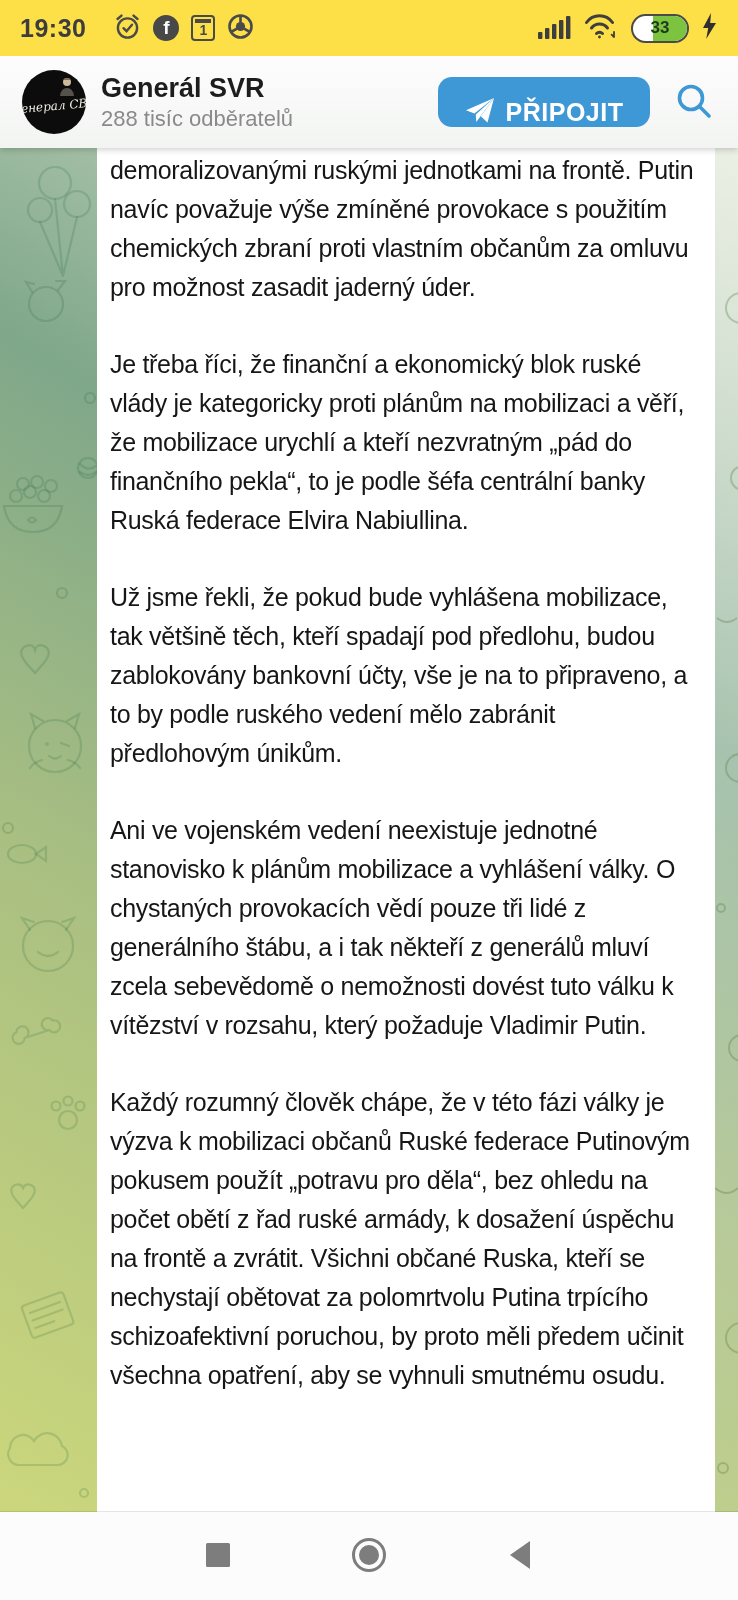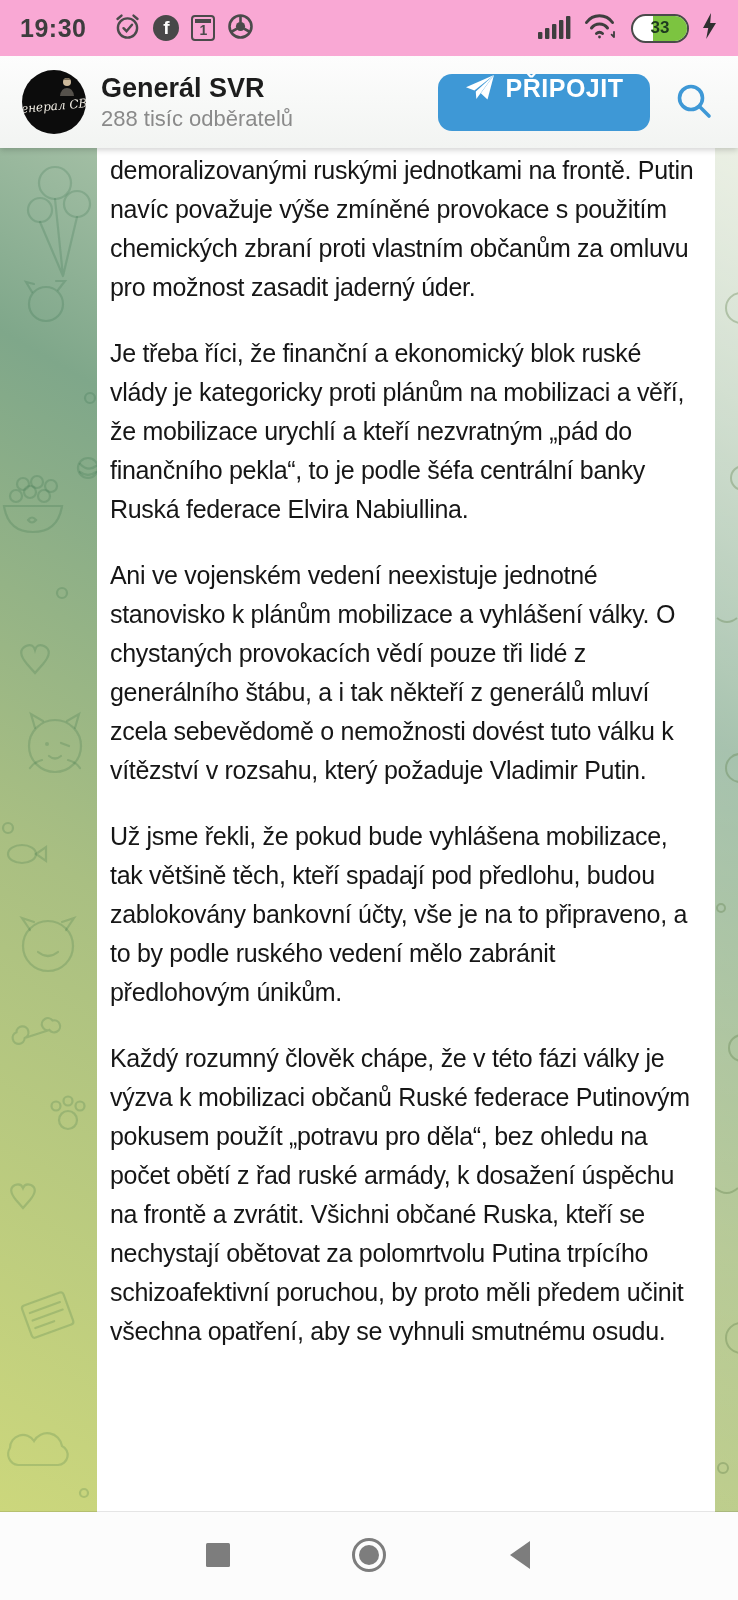--- a/index.html
+++ b/index.html
@@ -5,21 +5,21 @@
   * { margin:0; padding:0; box-sizing:border-box; }
   html,body { width:738px; height:1600px; }
   body {
     position:relative; overflow:hidden; background:#fff;
     font-family:"Liberation Sans", sans-serif;
   }
 
   
   .status-bar {
     position:absolute; top:0; left:0; width:738px; height:56px;
-    background:#f9a8d4; display:flex; align-items:center; padding:0 20px; z-index:6;
+    background:#fde047; display:flex; align-items:center; padding:0 20px; z-index:6;
   }
   .sb-time { font-size:25px; font-weight:bold; color:#3d3d3d; margin-right:16px; letter-spacing:0.5px; }
   .sb-left, .sb-right { display:flex; align-items:center; }
   .sb-left  { gap:12px; }
   .sb-right { margin-left:auto; gap:12px; }
   .fb-circle { width:26px; height:26px; border-radius:50%; background:#484848;
     color:#fcfdfc; font-weight:bold; font-size:19px; display:flex; align-items:center; justify-content:center; }
   .cal-box { width:24px; height:26px; border:2.5px solid #4a4a4a; border-radius:4px;
     display:flex; align-items:flex-end; justify-content:center; position:relative; }
   .cal-box::before { content:""; position:absolute; top:2px; left:2px; right:2px; height:4px; background:#4a4a4a; }
@@ -38,40 +38,40 @@
     display:flex; align-items:center; padding:0 24px 0 22px; z-index:5;
   }
   .avatar { width:64px; height:64px; border-radius:50%; background:#0c0c0c; flex:none;
     display:flex; align-items:center; justify-content:center; position:relative; overflow:hidden; }
   .avatar-text { color:#f1ede4; font-family:"DejaVu Serif", serif; font-style:italic;
     font-size:12px; white-space:nowrap; transform:rotate(-5deg); margin-top:8px; }
   .avatar-figure { position:absolute; top:7px; right:11px; }
   .header-info { margin-left:15px; min-width:0; }
   .channel-title { font-size:27px; font-weight:bold; color:#1d1d1d; line-height:31px; }
   .channel-subs  { font-size:22px; color:#8a8a8a; line-height:26px; margin-top:2px; }
-  .join-btn { margin-left:auto; width:212px; height:57px; border:none; border-radius:14px;
-    background:#3e98d6; color:#fff; display:flex; align-items:flex-start; justify-content:center;
+  .join-btn { margin-left:auto; width:212px; height:50px; border:none; border-radius:14px;
+    background:#3e98d6; color:#fff; display:flex; align-items:flex-end; justify-content:center;
     gap:11px; cursor:pointer; flex:none; }
   .join-label { font-size:25px; font-weight:bold; letter-spacing:0.5px; }
   .search-btn { margin-left:24px; background:none; border:none; cursor:pointer; display:flex; }
 
   
   .content {
     position:absolute; top:148px; left:0; width:738px; height:1364px; overflow:hidden;
     background:linear-gradient(30deg, #ccd77c 0%, #a9bf82 38%, #7fa78a 66%, #d9e2cc 100%);
   }
   .doodles { position:absolute; top:0; }
   .doodles-left { left:0; }
   .right-strip { position:absolute; right:0; top:0; width:23px; height:100%;
     background:linear-gradient(rgba(255,255,255,0.48), rgba(255,255,255,0.10)); }
   .panel {
     position:absolute; left:97px; top:0; width:618px; height:1364px; background:#ffffff;
     padding:3px 15px 0 13px; overflow:hidden;
   }
-  .panel p { font-size:25px; line-height:39px; letter-spacing:-0.3px; color:#161616; margin:27px 0; }
+  .panel p { font-size:25px; line-height:39px; letter-spacing:-0.3px; color:#161616; margin:38px 0; }
   .panel p:first-child { margin-top:0; }
 
   
   .nav-bar {
     position:absolute; bottom:0; left:0; width:738px; height:88px; background:#fcfcfc;
     box-shadow:0 -1px 0 rgba(0,0,0,0.10);
     display:flex; align-items:center; justify-content:center; gap:120px; z-index:6;
   }
   .nav-btn { background:none; border:none; display:flex; cursor:pointer; }
 </style>
@@ -229,22 +229,22 @@
       <path d="M0 1040 q12 10 23 0"></path>
         <circle cx="26" cy="1190" r="15"></circle>
       <circle cx="8" cy="1320" r="5"></circle>
     </svg>
   </div>
 
   <div class="panel">
     <div>
         <p>demoralizovanými ruskými jednotkami na frontě. Putin navíc považuje výše zmíněné provokace s použitím chemických zbraní proti vlastním občanům za omluvu pro možnost zasadit jaderný úder.</p>
         <p>Je třeba říci, že finanční a ekonomický blok ruské vlády je kategoricky proti plánům na mobilizaci a věří, že mobilizace urychlí a kteří nezvratným „pád do finančního pekla“, to je podle šéfa centrální banky Ruská federace Elvira Nabiullina.</p>
+        <p>Už jsme řekli, že pokud bude vyhlášena mobilizace, tak většině těch, kteří spadají pod předlohu, budou zablokovány bankovní účty, vše je na to připraveno, a to by podle ruského vedení mělo zabránit předlohovým únikům.</p>
         <p>Ani ve vojenském vedení neexistuje jednotné stanovisko k plánům mobilizace a vyhlášení války. O chystaných provokacích vědí pouze tři lidé z generálního štábu, a i tak někteří z generálů mluví zcela sebevědomě o nemožnosti dovést tuto válku k vítězství v rozsahu, který požaduje Vladimir Putin.</p>
-        <p>Už jsme řekli, že pokud bude vyhlášena mobilizace, tak většině těch, kteří spadají pod předlohu, budou zablokovány bankovní účty, vše je na to připraveno, a to by podle ruského vedení mělo zabránit předlohovým únikům.</p>
         <p>Každý rozumný člověk chápe, že v této fázi války je výzva k mobilizaci občanů Ruské federace Putinovým pokusem použít „potravu pro děla“, bez ohledu na počet obětí z řad ruské armády, k dosažení úspěchu na frontě a zvrátit. Všichni občané Ruska, kteří se nechystají obětovat za polomrtvolu Putina trpícího schizoafektivní poruchou, by proto měli předem učinit všechna opatření, aby se vyhnuli smutnému osudu.</p>
       </div>
   </div>
 </div>
 
 <div class="nav-bar">
   <button class="nav-btn">
     <span>
       <svg width="24" height="24" viewBox="0 0 24 24">
           <rect x="0" y="0" width="24" height="24" rx="1.5" fill="#7d7d7d"></rect>

